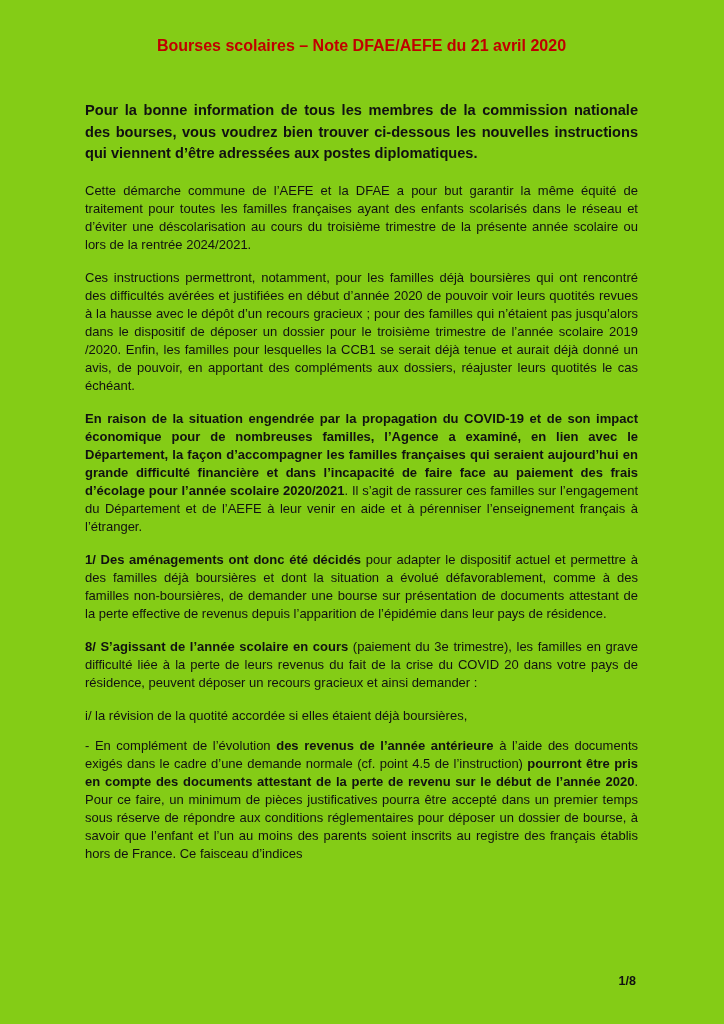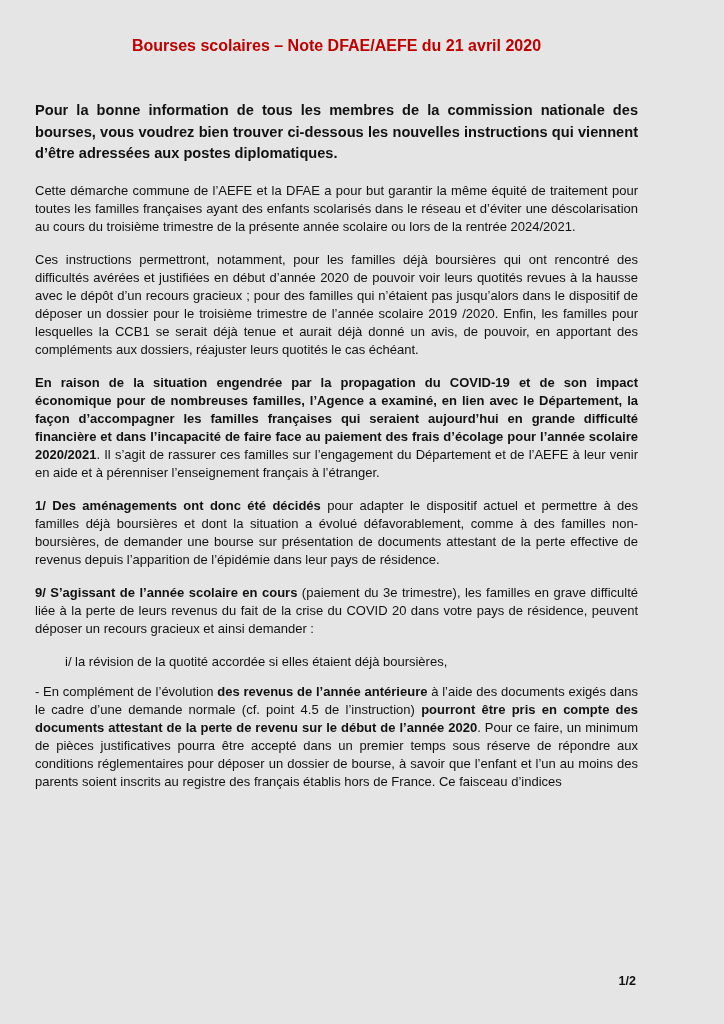--- a/index.html
+++ b/index.html
@@ -4,23 +4,23 @@
 <style>
   html, body {
     margin: 0;
     padding: 0;
     background: #ffffff;
   }
   .page {
     position: relative;
     width: 724px;
     height: 1024px;
-    background: #e5e5e5;
+    background: #84cc16;
     box-sizing: border-box;
-    padding: 36px 86px 0 35px;
+    padding: 36px 86px 0 85px;
     font-family: "Liberation Sans", sans-serif;
     color: #111111;
     overflow: hidden;
   }
   .doc-title {
     font-size: 16px;
     line-height: 20px;
     font-weight: bold;
     text-align: center;
     margin: 0 0 36px 0;
@@ -35,21 +35,20 @@
     font-size: 14.6px;
     line-height: 21.5px;
     font-weight: bold;
     margin-bottom: 17px;
     margin-top: 44px;
   }
   .para.gap-top {
     margin-top: 26px;
   }
   .para.indent {
-    margin-left: 30px;
     margin-bottom: 12px;
   }
   .para .b {
     font-weight: bold;
   }
   .page-number {
     position: absolute;
     right: 88px;
     top: 974px;
     font-size: 12.5px;
@@ -62,19 +61,19 @@
 
 <div class="page" style="color: rgb(17, 17, 17);">
   <h1 class="doc-title" style="color: rgb(192, 0, 0);">Bourses scolaires – Note DFAE/AEFE du 21 avril 2020</h1>
 
   <div id="paragraphs">
       <p class="para intro"><span class="b">Pour la bonne information de tous les membres de la commission nationale des bourses, vous voudrez bien trouver ci-dessous les nouvelles instructions qui viennent d’être adressées aux postes diplomatiques.</span></p>
       <p class="para body"><span>Cette démarche commune de l’AEFE et la DFAE a pour but garantir la même équité de traitement pour toutes les familles françaises ayant des enfants scolarisés dans le réseau et d’éviter une déscolarisation au cours du troisième trimestre de la présente année scolaire ou lors de la rentrée 2024/2021.</span></p>
       <p class="para body"><span>Ces instructions permettront, notamment, pour les familles déjà boursières qui ont rencontré des difficultés avérées et justifiées en début d’année 2020 de pouvoir voir leurs quotités revues à la hausse avec le dépôt d’un recours gracieux ; pour des familles qui n’étaient pas jusqu’alors dans le dispositif de déposer un dossier pour le troisième trimestre de l’année scolaire 2019 /2020. Enfin, les familles pour lesquelles la CCB1 se serait déjà tenue et aurait déjà donné un avis, de pouvoir, en apportant des compléments aux dossiers, réajuster leurs quotités le cas échéant.</span></p>
       <p class="para body"><span class="b">En raison de la situation engendrée par la propagation du COVID-19 et de son impact économique pour de nombreuses familles, l’Agence a examiné, en lien avec le Département, la façon d’accompagner les familles françaises qui seraient aujourd’hui en grande difficulté financière et dans l’incapacité de faire face au paiement des frais d’écolage pour l’année scolaire 2020/2021</span><span>. Il s’agit de rassurer ces familles sur l’engagement du Département et de l’AEFE à leur venir en aide et à pérenniser l’enseignement français à l’étranger.</span></p>
       <p class="para body"><span class="b">1/ Des aménagements ont donc été décidés</span><span> pour adapter le dispositif actuel et permettre à des familles déjà boursières et dont la situation a évolué défavorablement, comme à des familles non-boursières, de demander une bourse sur présentation de documents attestant de la perte effective de revenus depuis l’apparition de l’épidémie dans leur pays de résidence.</span></p>
-      <p class="para body"><span class="b">9/ S’agissant de l’année scolaire en cours</span><span> (paiement du 3e trimestre), les familles en grave difficulté liée à la perte de leurs revenus du fait de la crise du COVID 20 dans votre pays de résidence, peuvent déposer un recours gracieux et ainsi demander :</span></p>
+      <p class="para body"><span class="b">8/ S’agissant de l’année scolaire en cours</span><span> (paiement du 3e trimestre), les familles en grave difficulté liée à la perte de leurs revenus du fait de la crise du COVID 20 dans votre pays de résidence, peuvent déposer un recours gracieux et ainsi demander :</span></p>
       <p class="para indent"><span>i/ la révision de la quotité accordée si elles étaient déjà boursières,</span></p>
       <p class="para body"><span>- En complément de l’évolution </span><span class="b">des revenus de l’année antérieure</span><span> à l’aide des documents exigés dans le cadre d’une demande normale (cf. point 4.5 de l’instruction) </span><span class="b">pourront être pris en compte des documents attestant de la perte de revenu sur le début de l’année 2020</span><span>. Pour ce faire, un minimum de pièces justificatives pourra être accepté dans un premier temps sous réserve de répondre aux conditions réglementaires pour déposer un dossier de bourse, à savoir que l’enfant et l’un au moins des parents soient inscrits au registre des français établis hors de France. Ce faisceau d’indices</span></p>
     </div>
 
-  <div class="page-number">1/2</div>
+  <div class="page-number">1/8</div>
 </div>
 
 </body></html>

